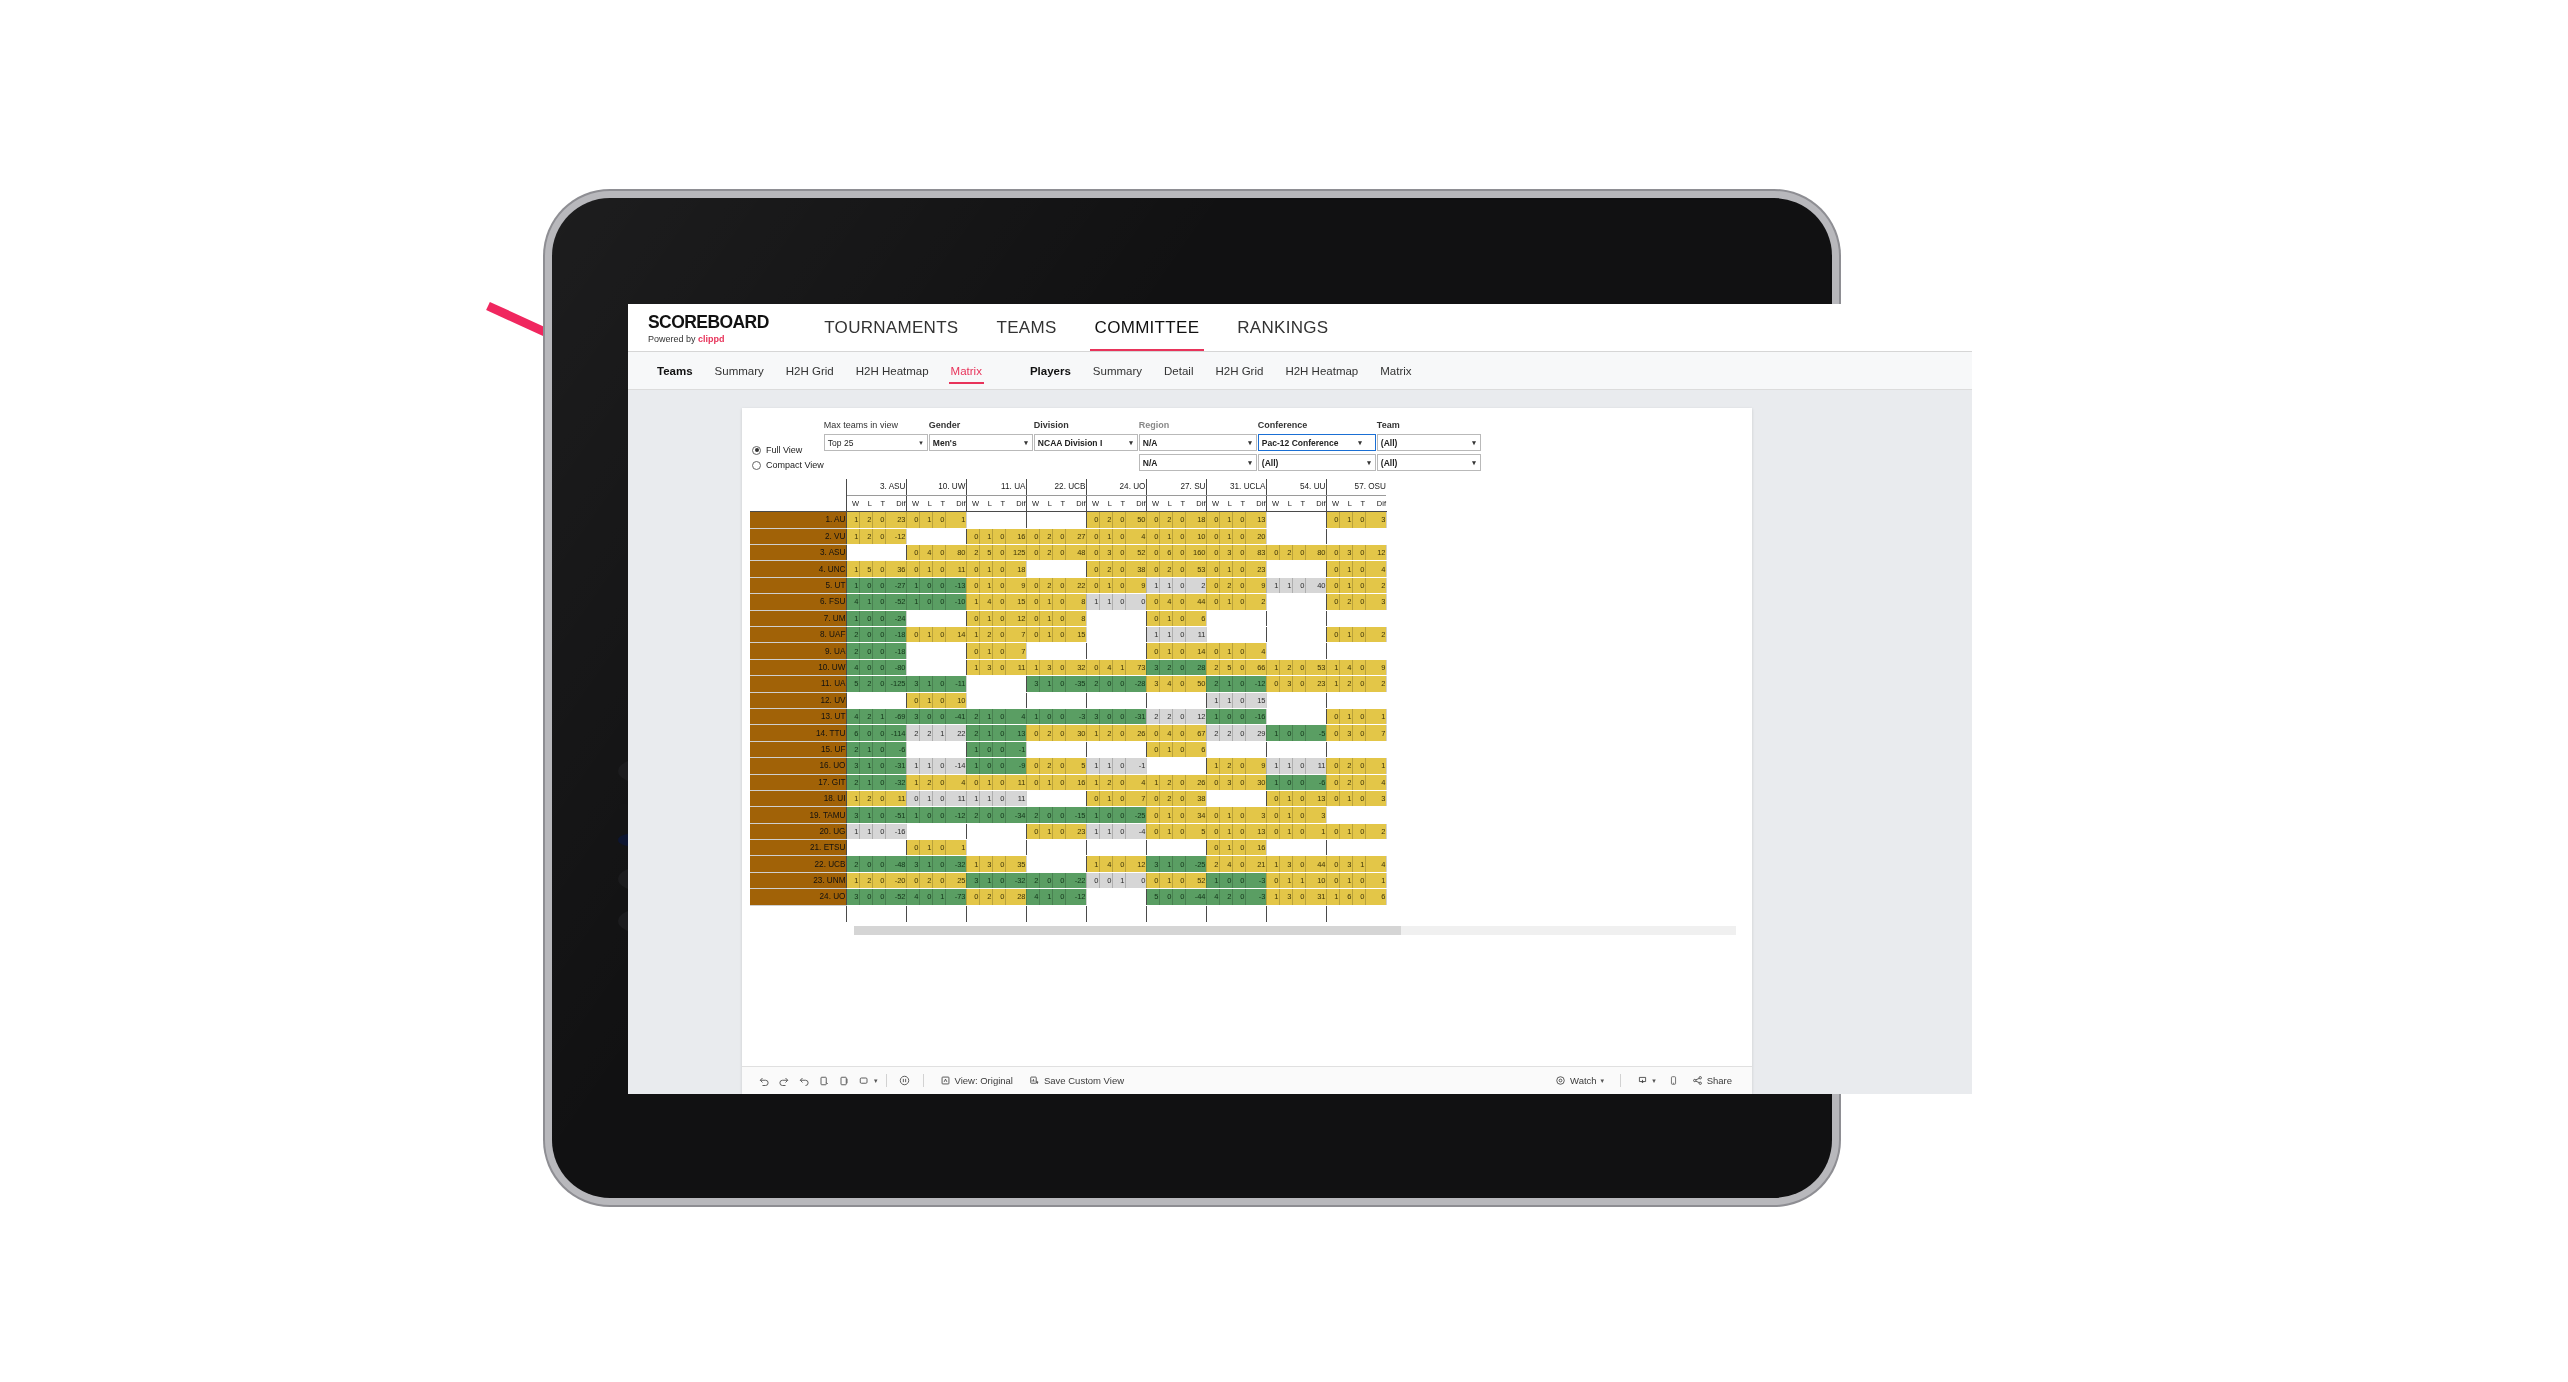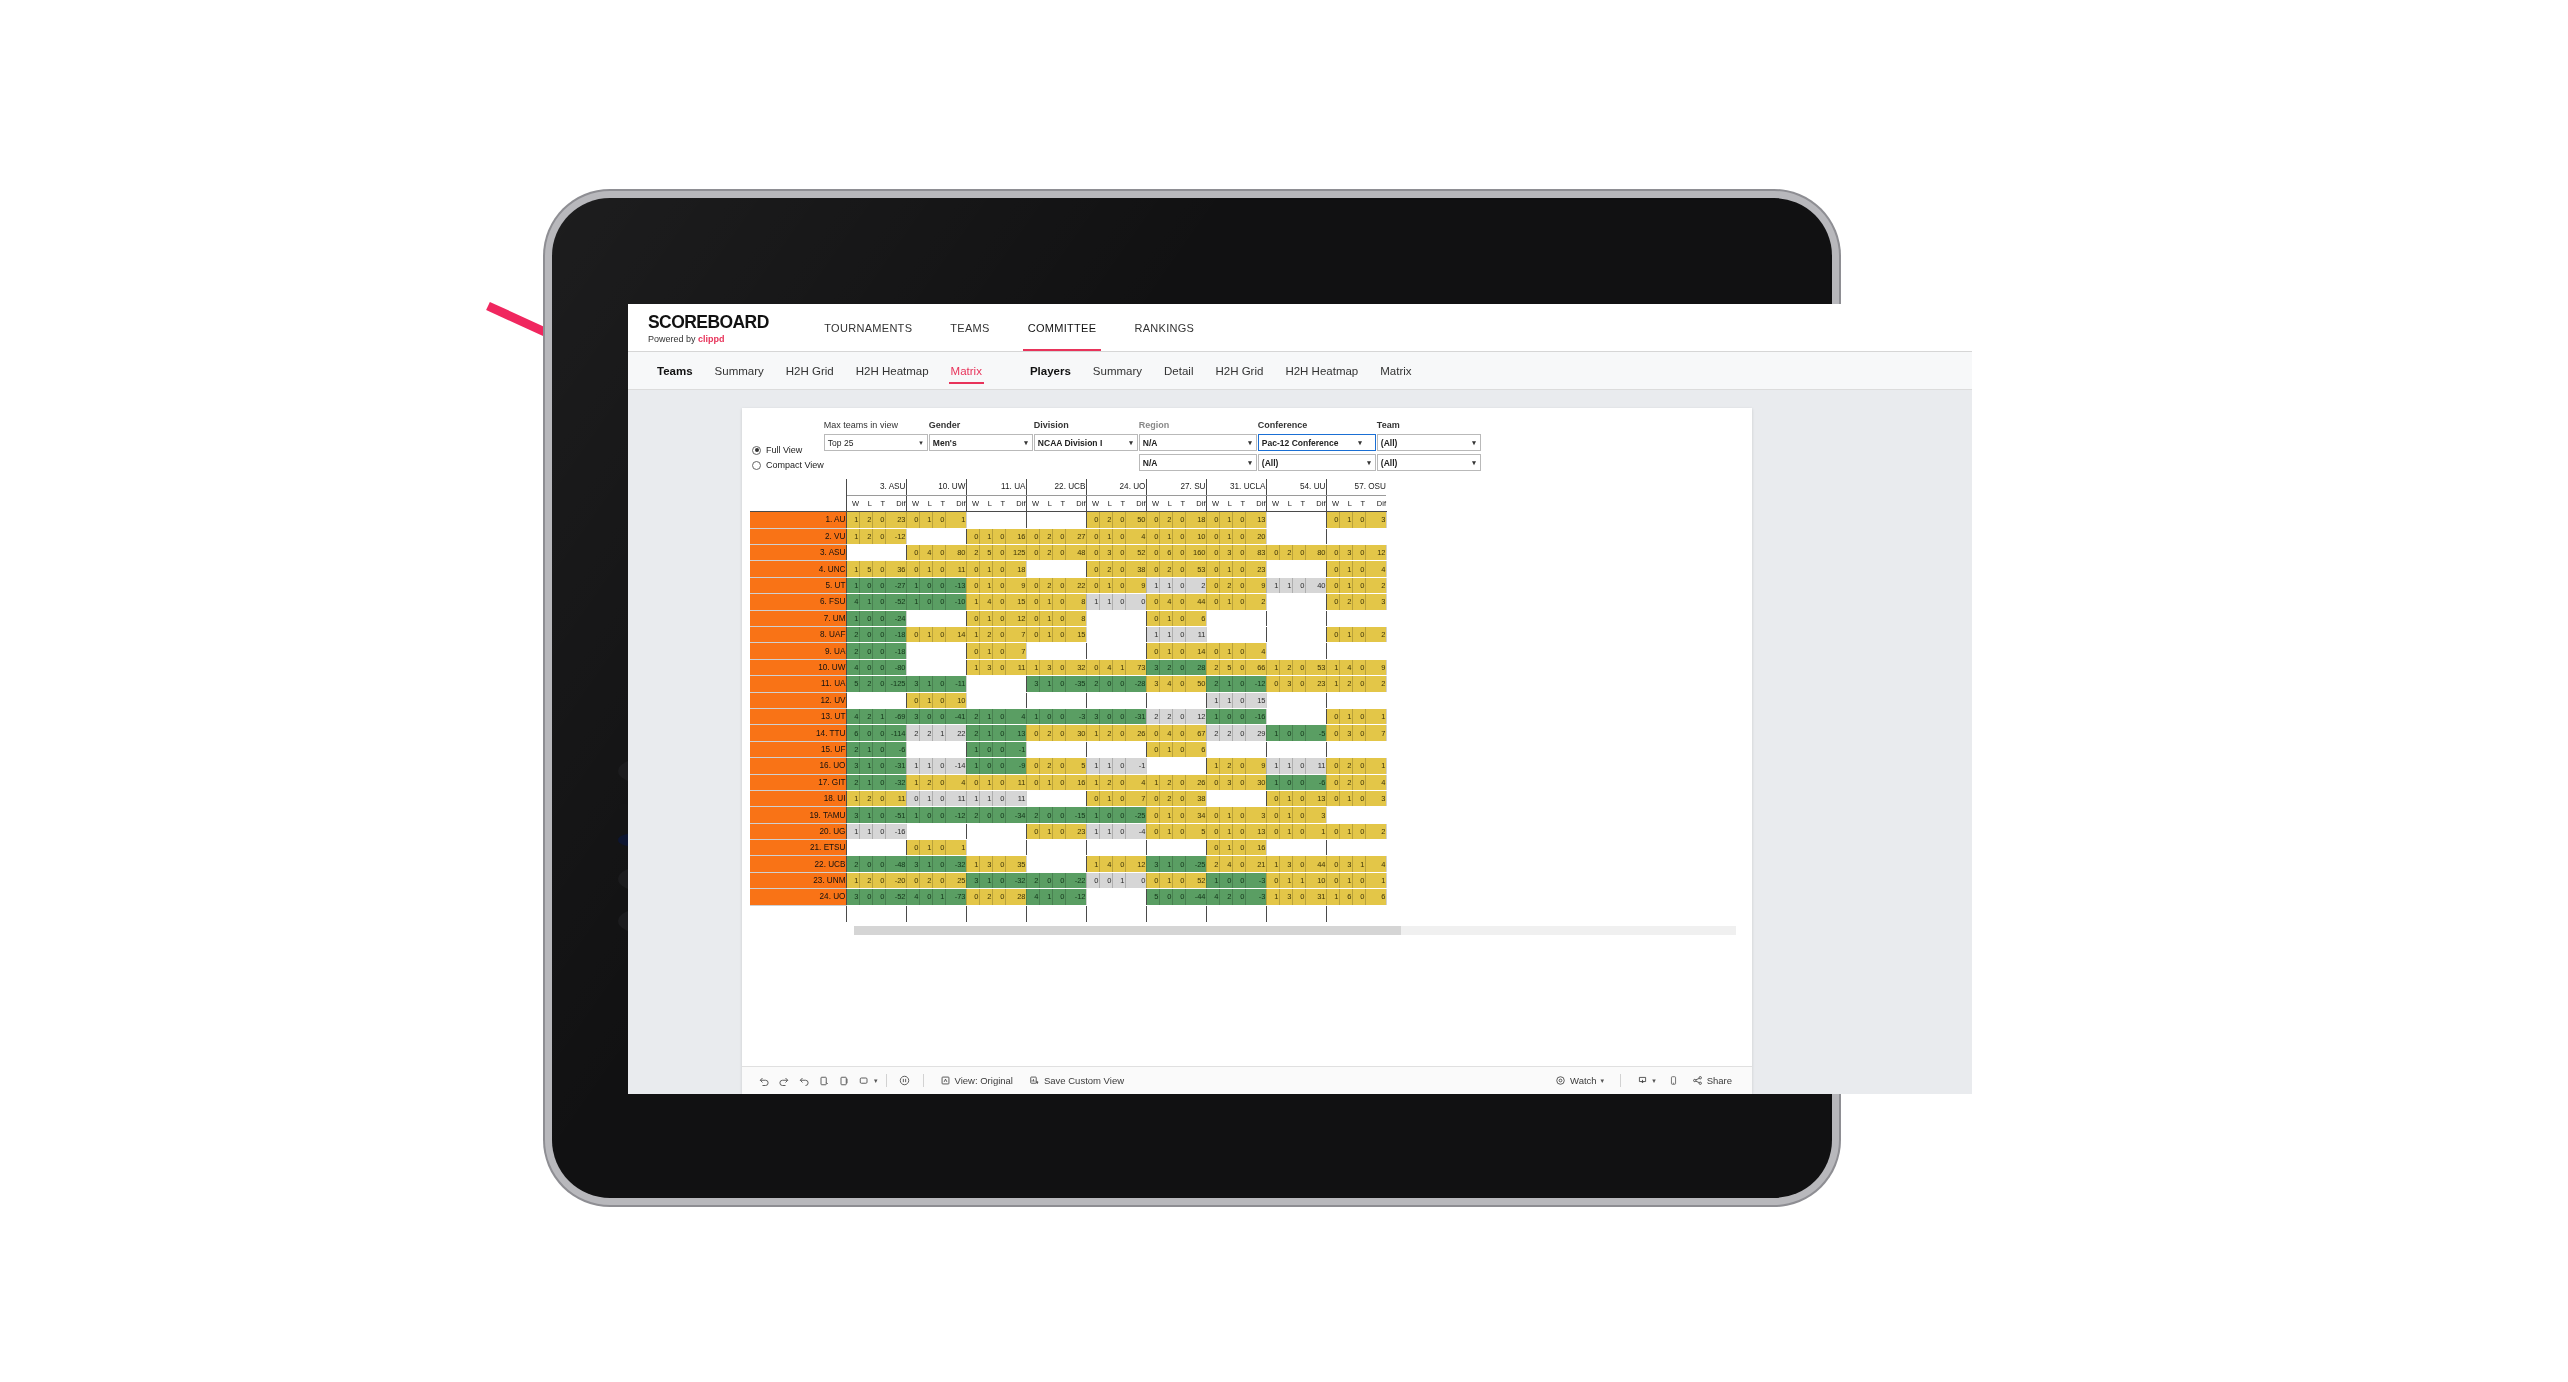--- a/index.html
+++ b/index.html
@@ -65,21 +65,21 @@
   .brand-name {
     font-size: 19px; font-weight: 800; letter-spacing: -0.6px;
     color: #111; font-family: "Liberation Sans", sans-serif;
     transform: scaleX(0.92); transform-origin: left center;
   }
   .brand-sub { font-size: 9px; color:#333; margin-top:1px; }
   .brand-sub .clippd { color:#e8335a; font-weight:700; }
   .topnav { display:flex; align-items:stretch; }
   .topnav-item {
     display:flex; align-items:center; padding: 0 19px;
-    font-size: 11px; color:#333; letter-spacing: .3px;
+    font-size: 17px; color:#333; letter-spacing: .3px;
     position: relative; cursor: pointer;
   }
   .topnav-item.active { color:#111; }
   .topnav-item.active::after {
     content:""; position:absolute; left:14px; right:14px; bottom:0;
     height:2.5px; background:#e8335a;
   }
 
   
   .subbar {
@@ -150,21 +150,21 @@
   th.grp.first { border-left: 1.3px solid #4a4a4a; }
   th.sub {
     font-size: 7.5px; font-weight:400; text-align:center; height:16px;
     border-bottom: 1.3px solid #4a4a4a; color:#1a1a1a;
   }
   th.sub.colstart { border-left: 1.3px solid #4a4a4a; }
   th.rowhead-corner { border-bottom:1.3px solid #4a4a4a; border-right:1.3px solid #4a4a4a; }
   td.rowlab {
     text-align: right; padding-right: 4px; font-size: 8.2px;
     border-right: 1.3px solid #4a4a4a; border-bottom: 1px solid #cfcfcf;
-    white-space: nowrap; background:#f97316; color:#111;
+    white-space: nowrap; background:#a16207; color:#111;
   }
   td.cell { border-bottom: 1px solid #ffffff; padding-right: 2.5px; }
   td.cell.colstart { border-left: 1.3px solid #4a4a4a; }
   td.cell.f { border-right: 1px solid rgba(0,0,0,.18); }
   td.cell.empty { background:#ffffff; border-right:none; }
   .c-y { background: #e3c648; color:#3c3308; }
   .c-g { background: #5a9e63; color:#123318; }
   .c-n { background: #d6d6d6; color:#2a2a2a; }
   .spacer-row td { height: 22px; border:none; background:#fff; }
   .spacer-row td.colstart { border-left: 1.3px solid #4a4a4a; }

